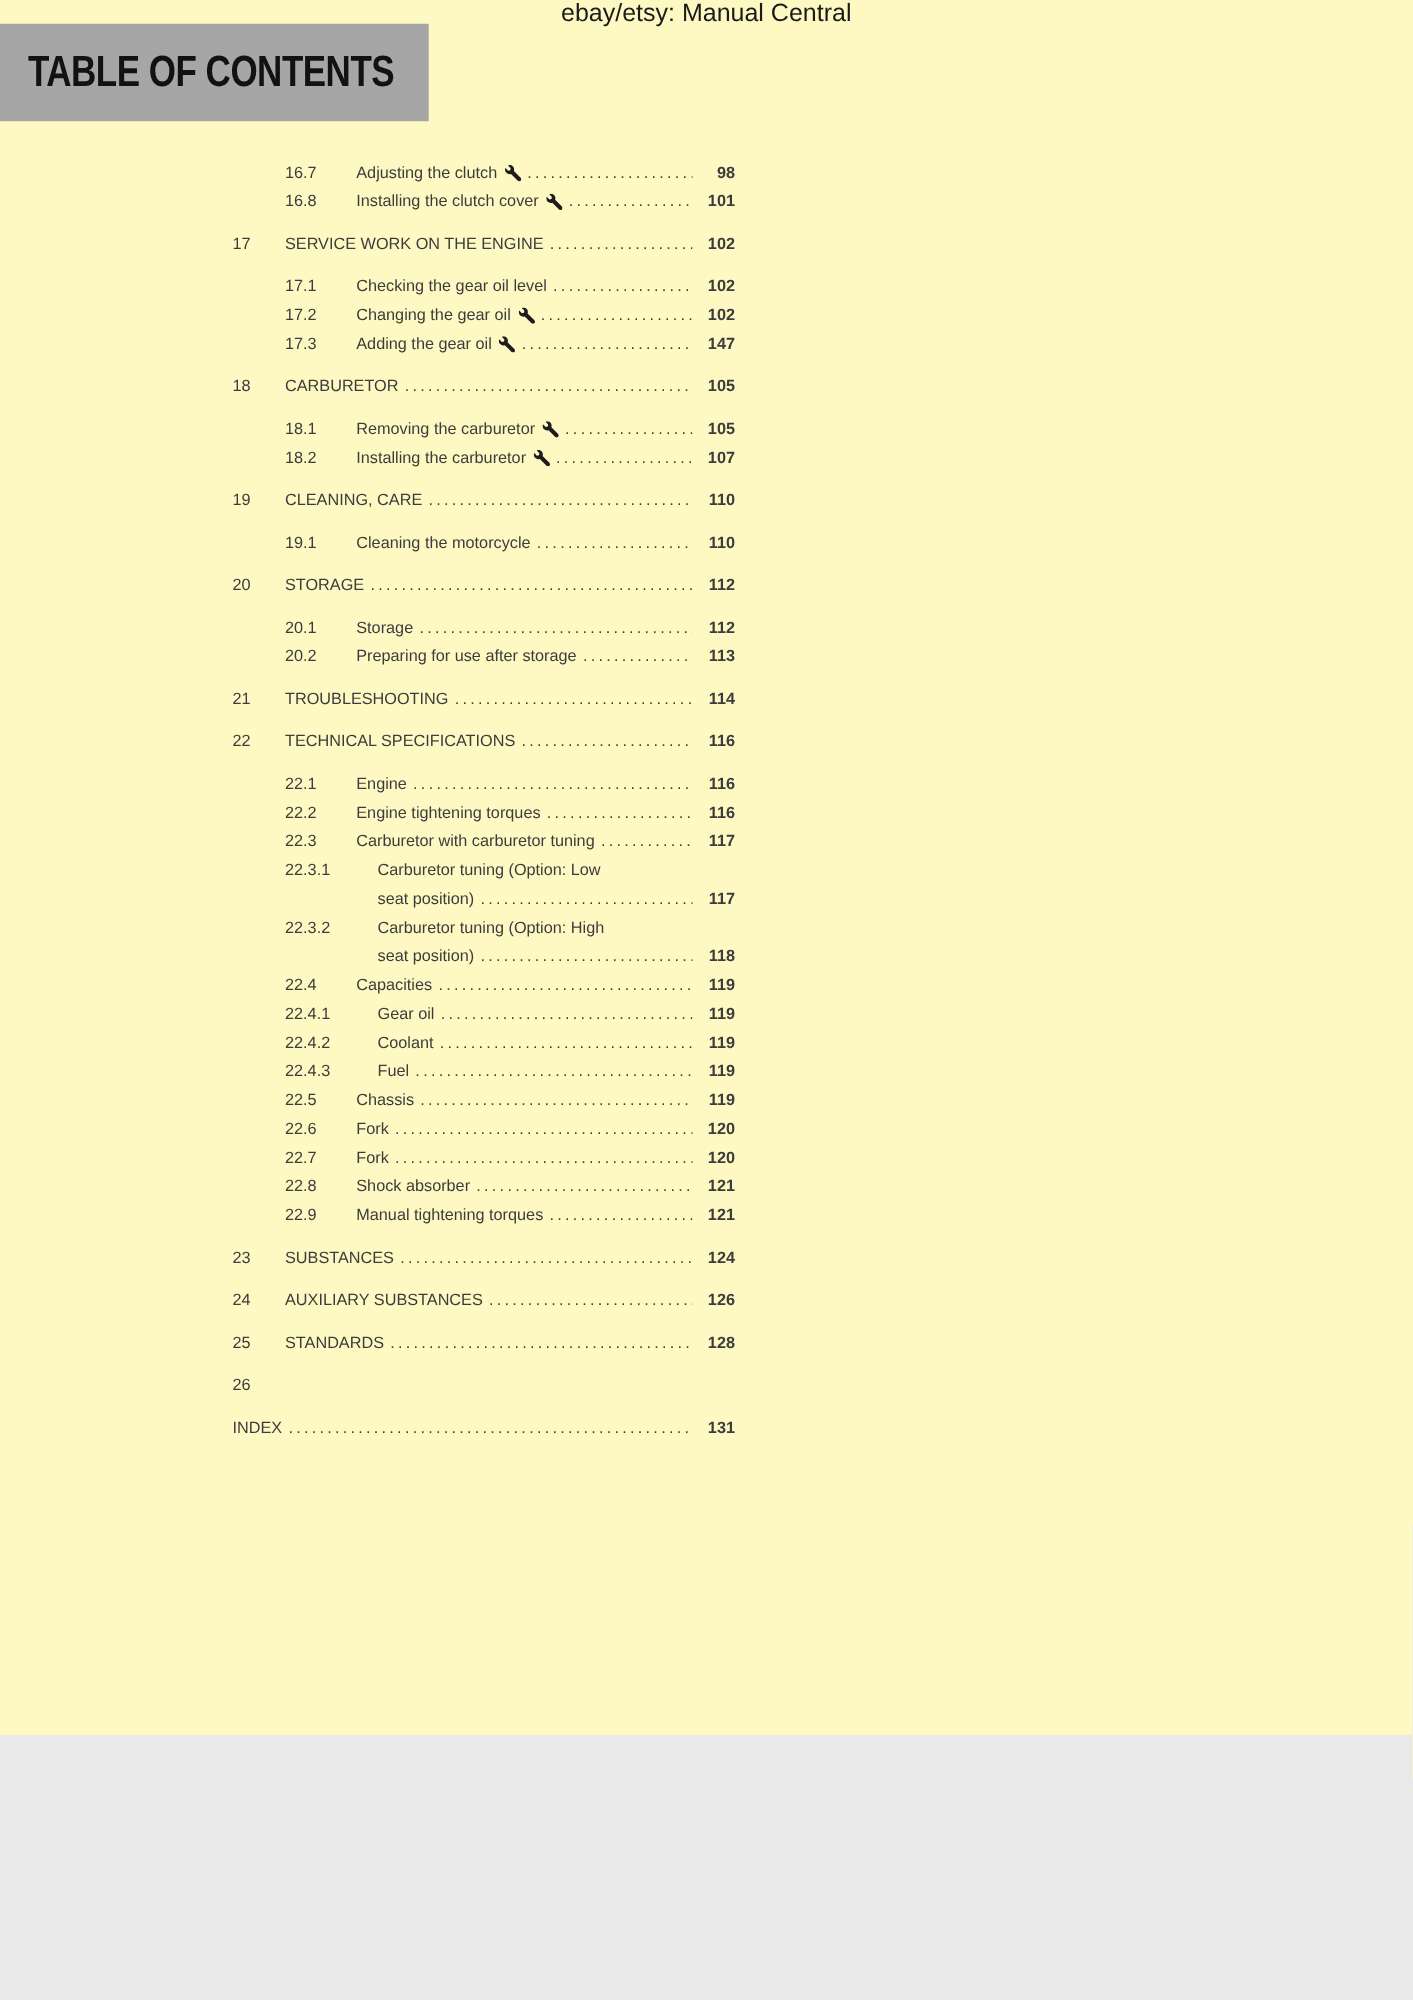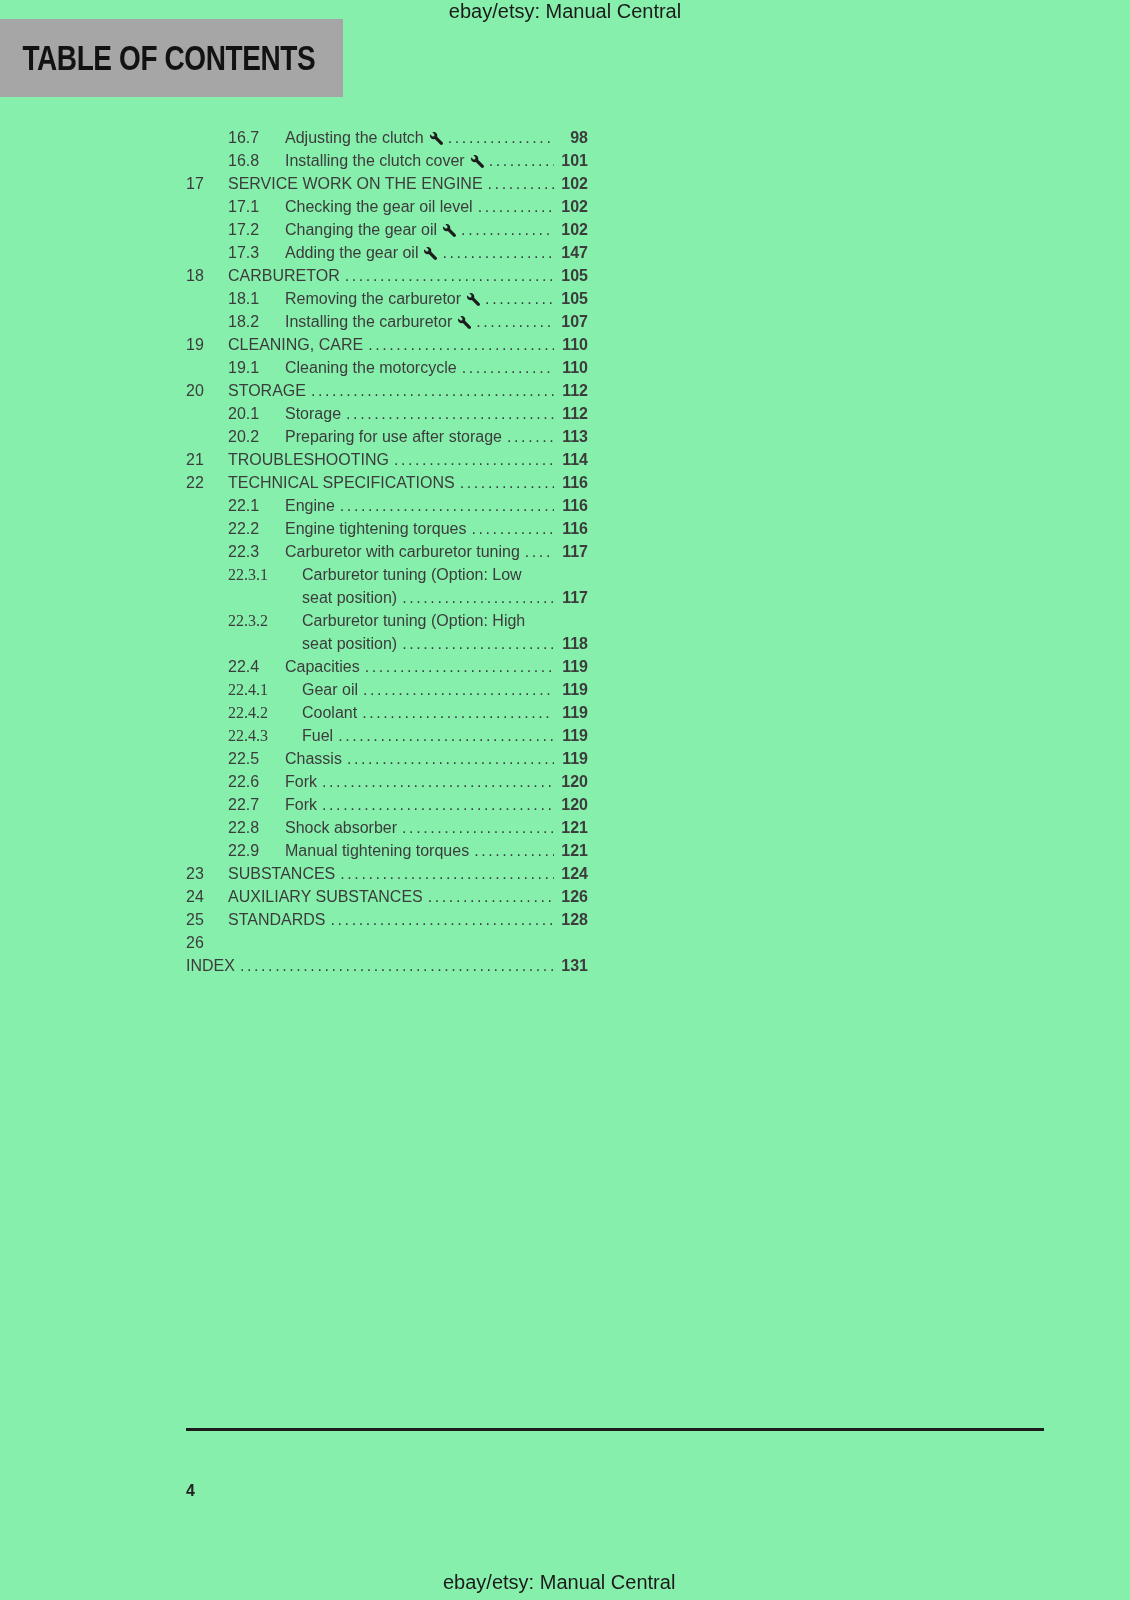--- a/index.html
+++ b/index.html
@@ -1,19 +1,19 @@
 <!DOCTYPE html>
 <html><head>
 <meta charset="utf-8">
 <style>
   html,body{margin:0;padding:0;background:#e9e9e9;}
   .page{
     position:relative;
-    width:1130px;height:1600px;
-    background:#86efac;
+    width:1130px;height:1388px;
+    background:#fef9c3;
     font-family:"Liberation Sans", sans-serif;
     color:#3c3c3c;
     overflow:hidden;
     margin:0 auto;
   }
   
   .running-head{
     position:absolute;top:-1px;left:50%;transform:translateX(-50%);
     font-size:20px;line-height:24px;color:#1b1b1b;white-space:nowrap;
   }
@@ -31,28 +31,28 @@
     display:inline-block;
     padding-left:28px;
     font-size:35px;font-weight:700;color:#121212;
     letter-spacing:-0.5px;
     transform:scaleX(0.8);transform-origin:left center;
     white-space:nowrap;
   }
   
   .toc{
     position:absolute;top:126px;left:186px;width:402px;
-    font-size:16px;line-height:23px;
+    font-size:13px;line-height:23px;
   }
   .row{display:flex;}
-  .row.gap{}
+  .row.gap{margin-top:11px;}
   .num{flex:0 0 auto;}
   .lvl1 > .num{width:42px;}
   .lvl2{padding-left:42px;} .lvl2 > .num{width:57px;}
-  .lvl3{padding-left:42px;} .lvl3 > .num{width:74px;font-family:Liberation Serif, serif;}
+  .lvl3{padding-left:42px;} .lvl3 > .num{width:74px;}
   .body{flex:1;min-width:0;}
   .line{display:flex;align-items:baseline;}
   .title{white-space:nowrap;}
   .leader{
     flex:1;overflow:hidden;white-space:nowrap;
     margin:0 6px 0 5px;letter-spacing:2.6px;
   }
   .leader::after{content:"......................................................................................................";}
   .pg{flex:0 0 auto;min-width:28px;text-align:right;font-weight:bold;}
   .wrench{

